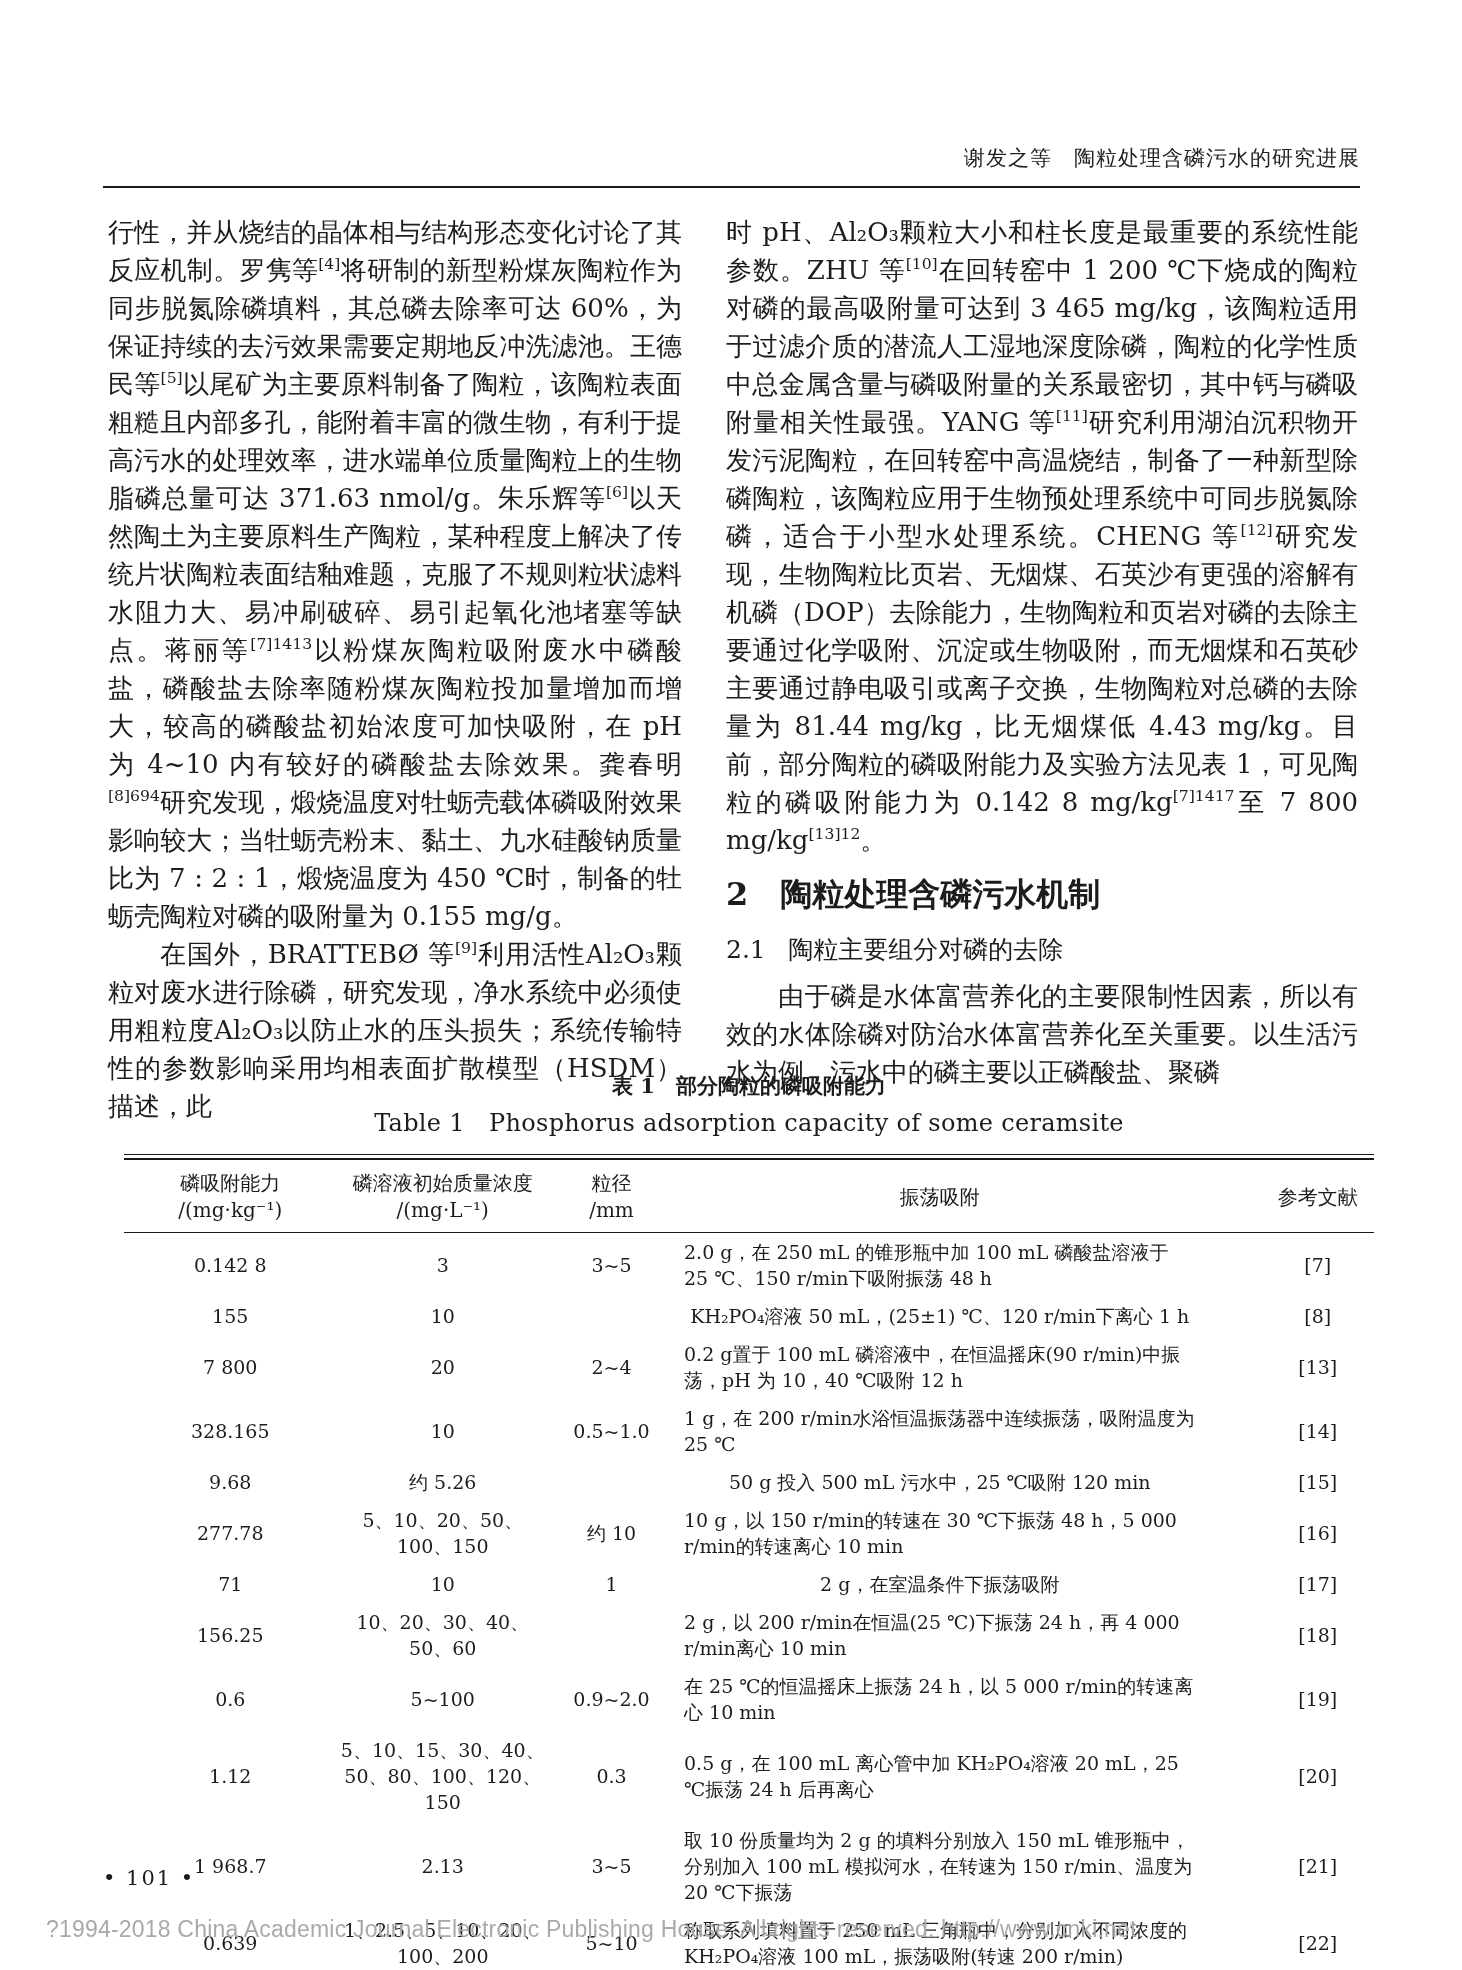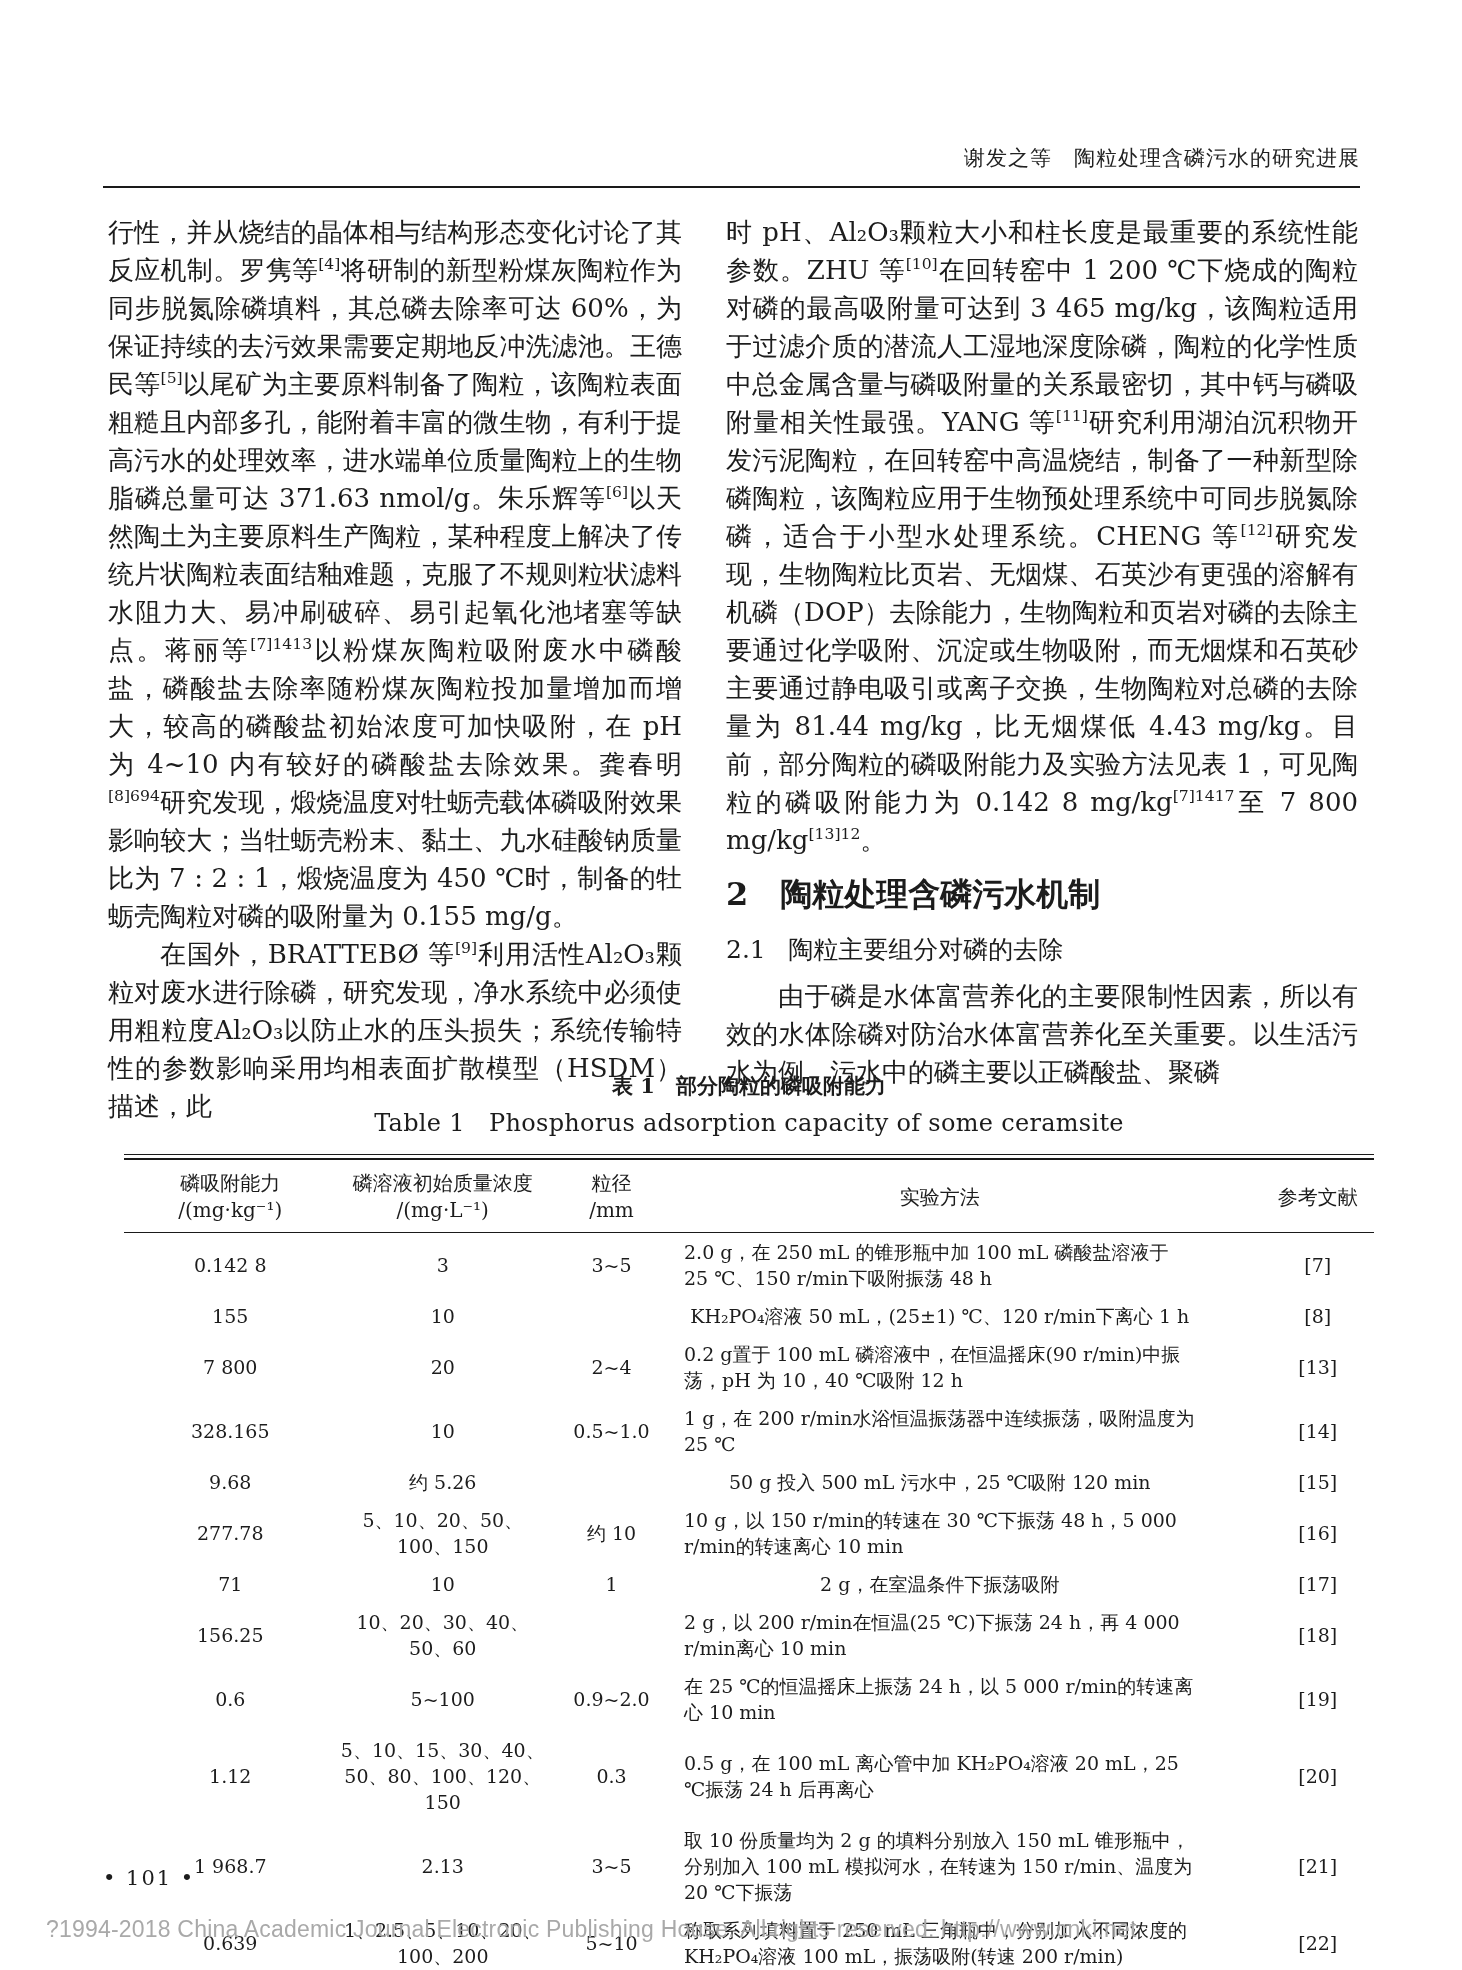--- a/index.html
+++ b/index.html
@@ -86,21 +86,21 @@
       </div>
       <div class="th c2">
         <div>磷溶液初始质量浓度</div>
         <div>/(mg·L⁻¹)</div>
       </div>
       <div class="th c3">
         <div>粒径</div>
         <div>/mm</div>
       </div>
       <div class="th c4 center">
-        <div>实验方法</div>
+        <div>振荡吸附</div>
       </div>
       <div class="th c5">
         <div>参考文献</div>
       </div>
     </div>
 
     <div>
 
         <div class="trow">
           <div class="c c1">0.142 8</div>

